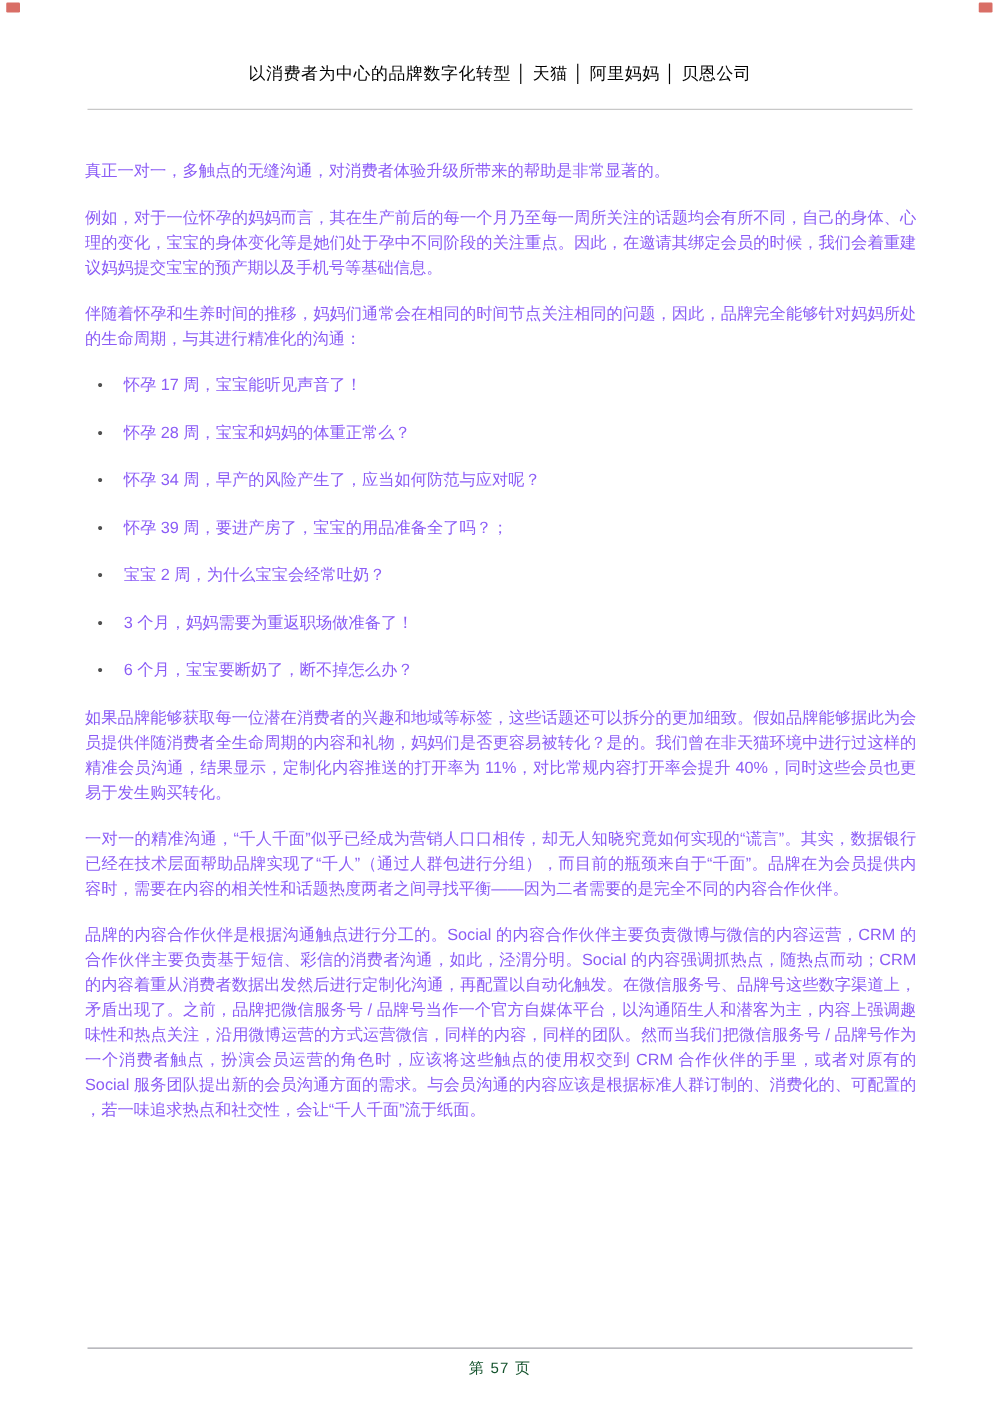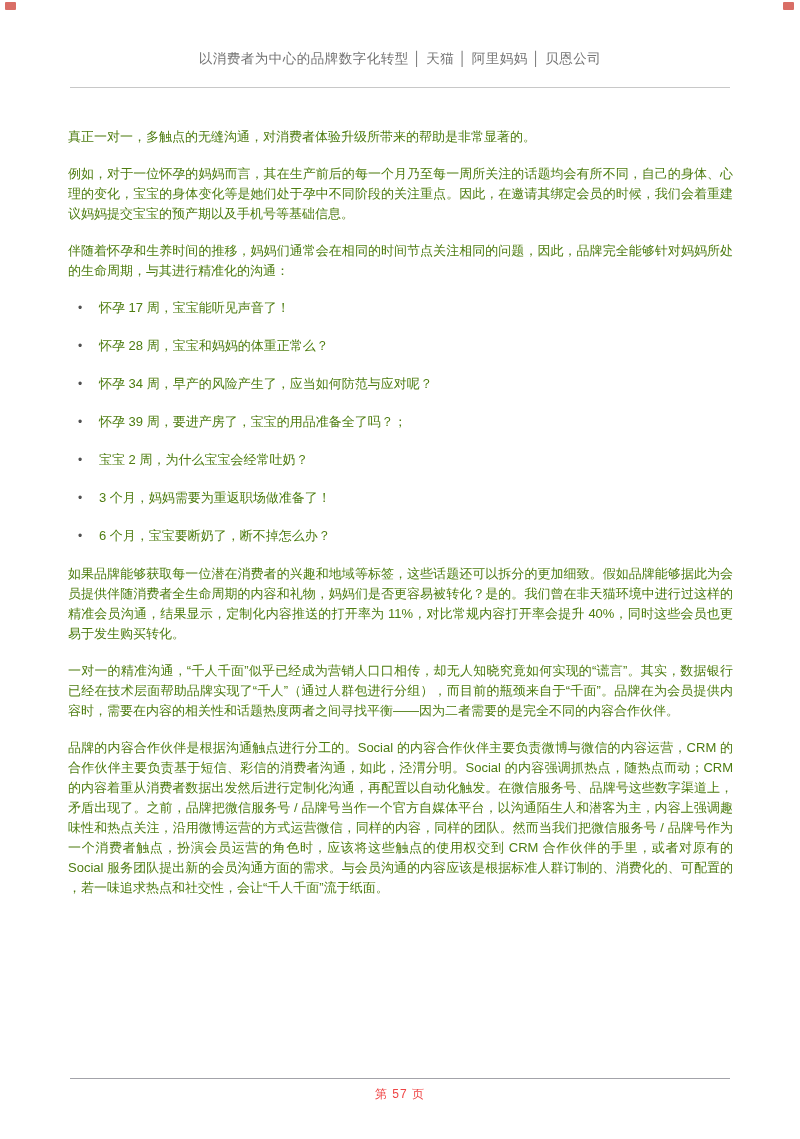--- a/index.html
+++ b/index.html
@@ -28,39 +28,39 @@
   .corner-mark.right { right: 6px; }
   .header-title {
     position: absolute;
     top: 50px;
     left: 0;
     width: 100%;
     text-align: center;
     font-size: 13.5px;
     line-height: 18px;
     letter-spacing: 0.5px;
-    color: #737373;
+    color: #000000;
     white-space: nowrap;
   }
   .rule {
     position: absolute;
     left: 70px;
     right: 70px;
     height: 1px;
   }
   .rule.header-rule { top: 87px;  background: #c8c8c8; }
   .rule.footer-rule { top: 1078px; background: #a3a3a9; }
   .main {
     position: absolute;
     top: 127px;
     left: 68px;
     width: 665px;
     font-size: 13px;
     line-height: 20px;
-    color: #4d7c0f;
+    color: #8b5cf6;
     text-align: justify;
   }
   .main p {
     margin: 0 0 17px 0;
   }
   ul.topic-list {
     list-style: none;
     margin: 0 0 17px 0;
     padding: 0;
   }
@@ -79,21 +79,21 @@
     color: #4f4f4f;
   }
   .footer-label {
     position: absolute;
     top: 1086px;
     left: 0;
     width: 100%;
     text-align: center;
     font-size: 12px;
     letter-spacing: 1px;
-    color: #ef4444;
+    color: #14532d;
   }
 </style>
 </head>
 <body>
 
 <div class="page">
 
   <div class="corner-mark left"></div>
   <div class="corner-mark right"></div>
 

